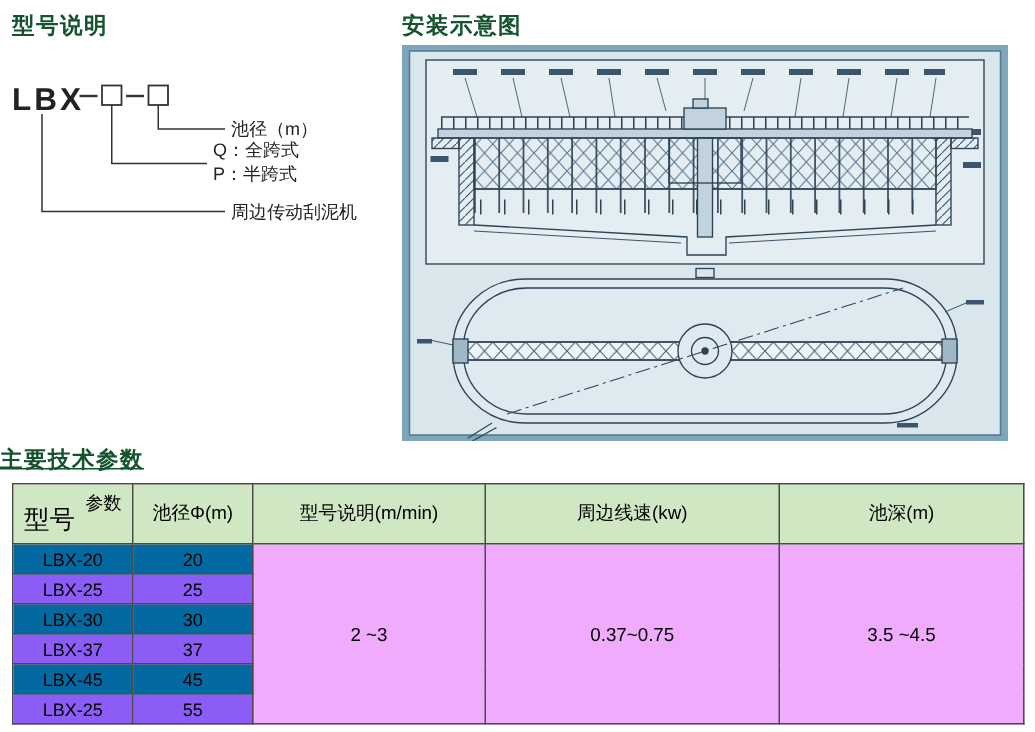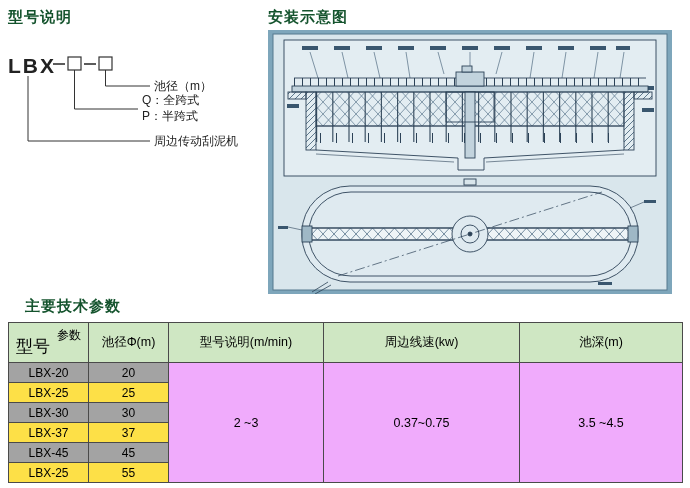--- a/index.html
+++ b/index.html
@@ -10,21 +10,21 @@
     font-family:"Liberation Sans","DejaVu Sans",sans-serif;
     overflow:hidden;
   }
   .green-title{
     position:absolute; margin:0;
     font-size:15px; font-weight:bold; color:#14532d;
     letter-spacing:1px;
   }
   #model-title   { left:8px;  top:8px;  }
   #install-title { left:268px;top:8px;  }
-  #params-title  { left:25px;  top:297px;}
+  #params-title  { left:0;  top:297px;text-decoration:underline;}
 
   #model-diagram { position:absolute; left:8px; top:44px; }
   #model-diagram text { fill:#222; }
   #model-diagram .lbx  { font-size:21px; font-weight:bold; letter-spacing:2px; }
   #model-diagram .lbl  { font-size:12px; }
   #model-diagram line, #model-diagram rect { stroke:#333; fill:none; }
 
   #photo{
     position:absolute; left:268px; top:30px; width:404px; height:264px;
   }
@@ -33,22 +33,22 @@
     position:absolute; left:8px; top:322px; width:674px;
     border-collapse:collapse; table-layout:fixed;
     font-size:12px; color:#000;
   }
   .params-table th, .params-table td{
     border:1px solid #4a4a4a; text-align:center; vertical-align:middle; padding:0;
   }
   .params-table thead th{
     background:#cfe7c3; height:40px; font-weight:normal; font-size:12.5px;
   }
-  .params-table tbody td{ height:20px; background:#a3a3a3; }
-  .params-table tbody tr.alt td{ background:#fde047; }
+  .params-table tbody td{ height:20px; background:#0369a1; }
+  .params-table tbody tr.alt td{ background:#8b5cf6; }
   .params-table tbody td.merged{ background:#f0abfc; font-size:12.5px; }
 
   th.corner{
     position:relative;
     background-color:#cfe7c3;
     background-image:linear-gradient(to bottom right,
       transparent 49.3%, #4a4a4a 49.3%, #4a4a4a 50.7%, transparent 50.7%);
   }
   th.corner .corner-top   { position:absolute; top:4px;  right:7px; font-size:12px; }
   th.corner .corner-bottom{ position:absolute; bottom:4px; left:7px; font-size:17px; }

